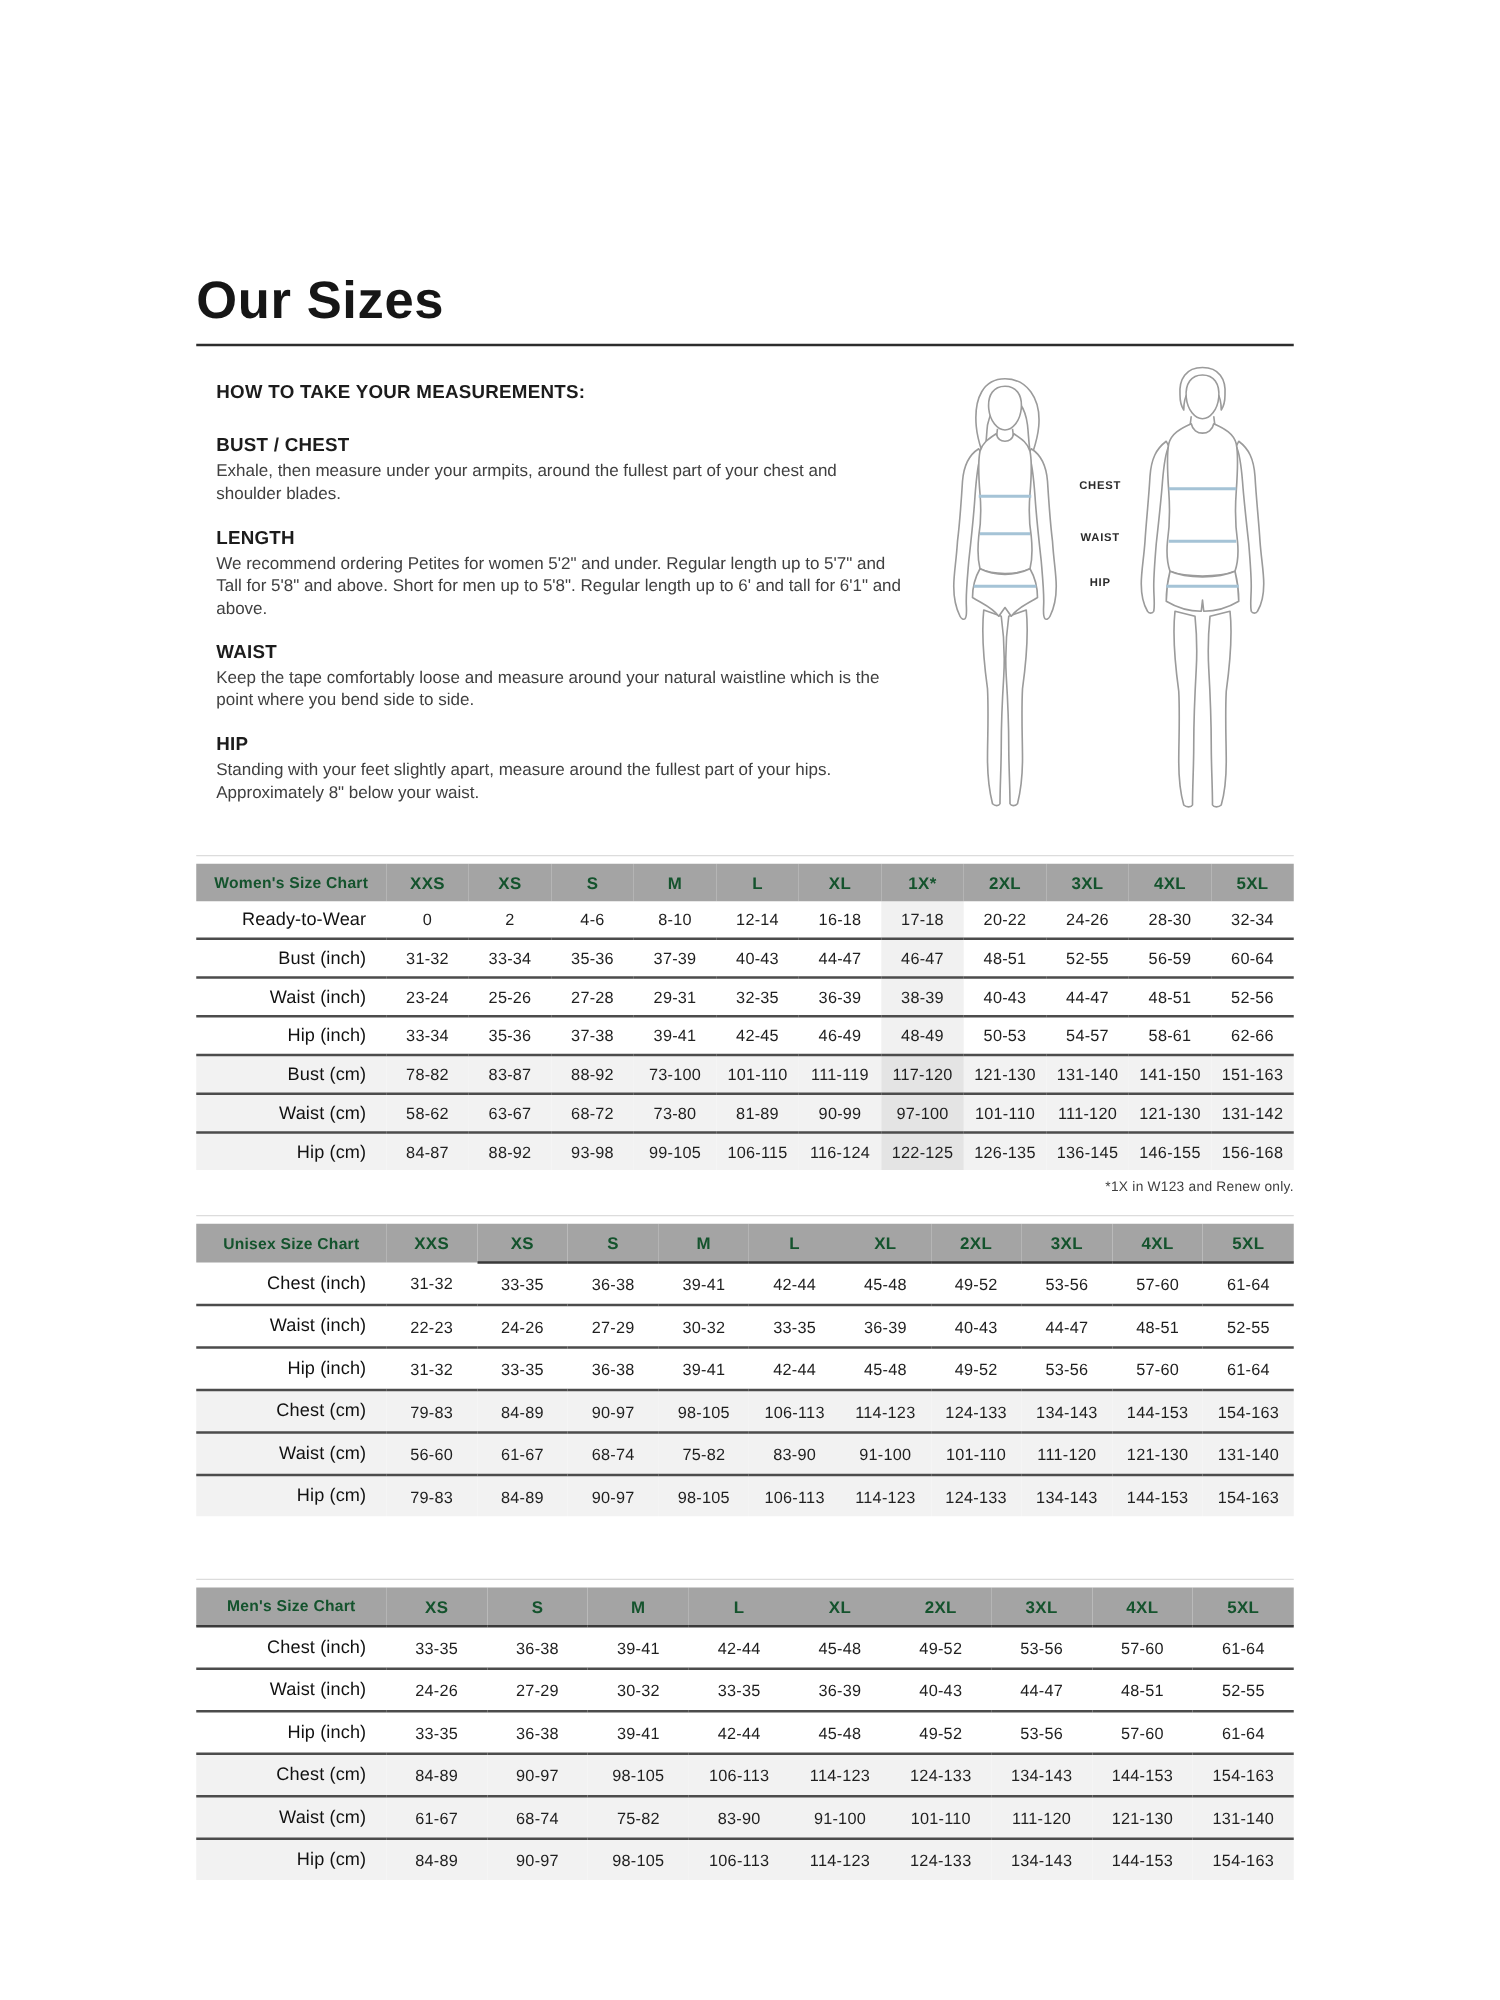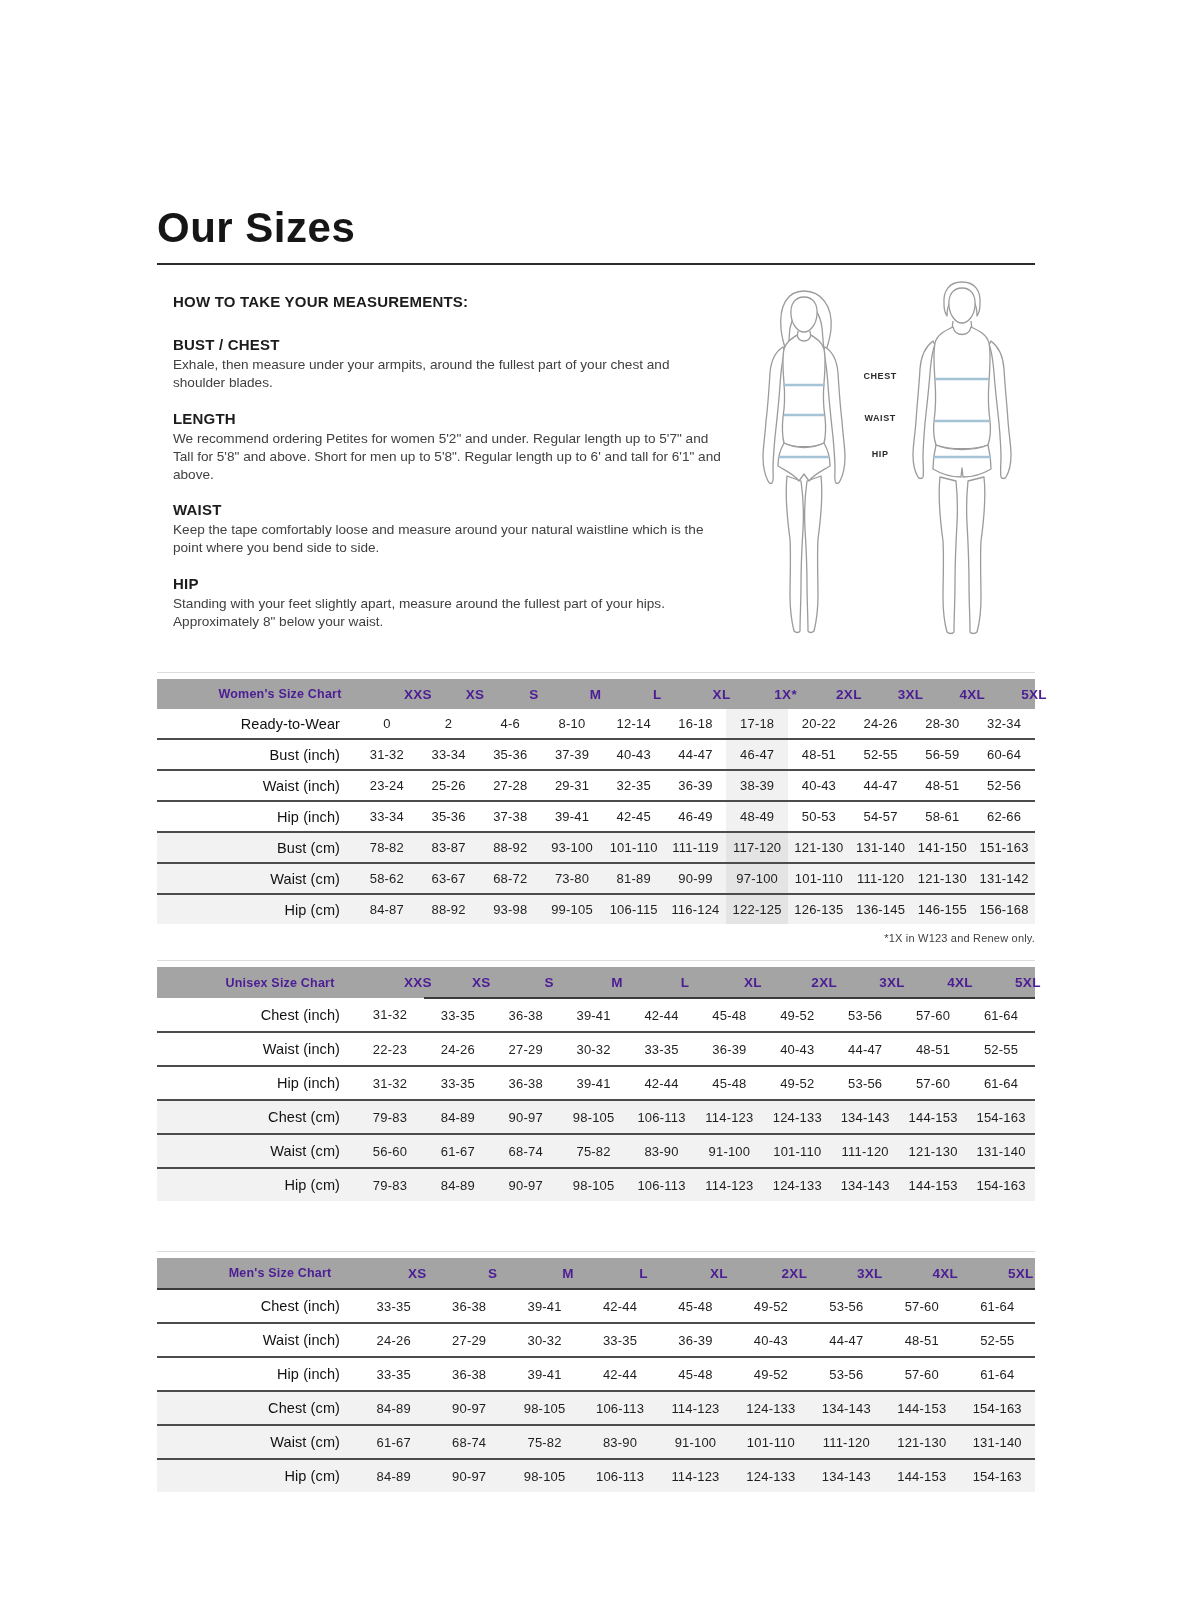--- a/index.html
+++ b/index.html
@@ -1,20 +1,20 @@
 <!DOCTYPE html>
 <html><head>
 <meta charset="utf-8">
 <style>
   html,body{margin:0;padding:0;background:#ffffff;}
   body{
     width:1200px;height:1600px;position:relative;overflow:hidden;
     font-family:"Liberation Sans", sans-serif;color:#222;
   }
-  .container{position:absolute;left:157px;top:0;width:878px;}
+  .container{position:absolute;left:157px;top:12px;width:878px;}
 
   
   .page-title{
     margin:205px 0 0 0;font-size:42px;font-weight:800;color:#161616;
     letter-spacing:.5px;line-height:1.1;
   }
   .title-rule{border:none;border-top:2px solid #2c2c2c;margin:12px 0 0 0;}
 
   
   .topflex{display:flex;margin-top:28px;margin-left:16px;}
@@ -35,22 +35,22 @@
   .fig-label.waist{top:134px;}
   .fig-label.hip{top:170px;}
 
   
   .tablewrap{border-top:1px solid #dcdcdc;padding-top:6px;}
   .tablewrap.women{margin-top:24px;}
   .tablewrap.unisex{margin-top:16px;}
   .tablewrap.men{margin-top:50px;}
   table.sizes{width:100%;border-collapse:collapse;table-layout:fixed;}
   .sizes th{
-    background:#a4a4a4;color:#4c1d95;font-size:13.5px;font-weight:bold;
-    height:28px;letter-spacing:.3px;padding-left:48px;
+    background:#a4a4a4;color:#14532d;font-size:13.5px;font-weight:bold;
+    height:28px;letter-spacing:.3px;
   }
   .sizes th.lbl{width:150px;font-size:12.5px;letter-spacing:.2px;}
   .sizes th.rule{border-bottom:2px solid #3a3a3a;}
   .sizes td{text-align:center;font-size:13px;color:#1f1f1f;letter-spacing:.2px;}
   .sizes td.lbl{
     font-weight:normal;text-align:right;padding-right:16px;font-size:14.5px;color:#111;
     letter-spacing:.1px;
   }
   .sizes tbody tr{border-bottom:2px solid #4c4c4c;}
   .sizes tbody tr:last-child{border-bottom:none;}
@@ -209,21 +209,21 @@
             <td>50-53</td>
             <td>54-57</td>
             <td>58-61</td>
             <td>62-66</td>
           </tr>
           <tr class="shade">
             <td class="lbl">Bust (cm)</td>
             <td>78-82</td>
             <td>83-87</td>
             <td>88-92</td>
-            <td>93-100</td>
+            <td>73-100</td>
             <td>101-110</td>
             <td>111-119</td>
             <td class="hl">117-120</td>
             <td>121-130</td>
             <td>131-140</td>
             <td>141-150</td>
             <td>151-163</td>
           </tr>
           <tr class="shade">
             <td class="lbl">Waist (cm)</td>

